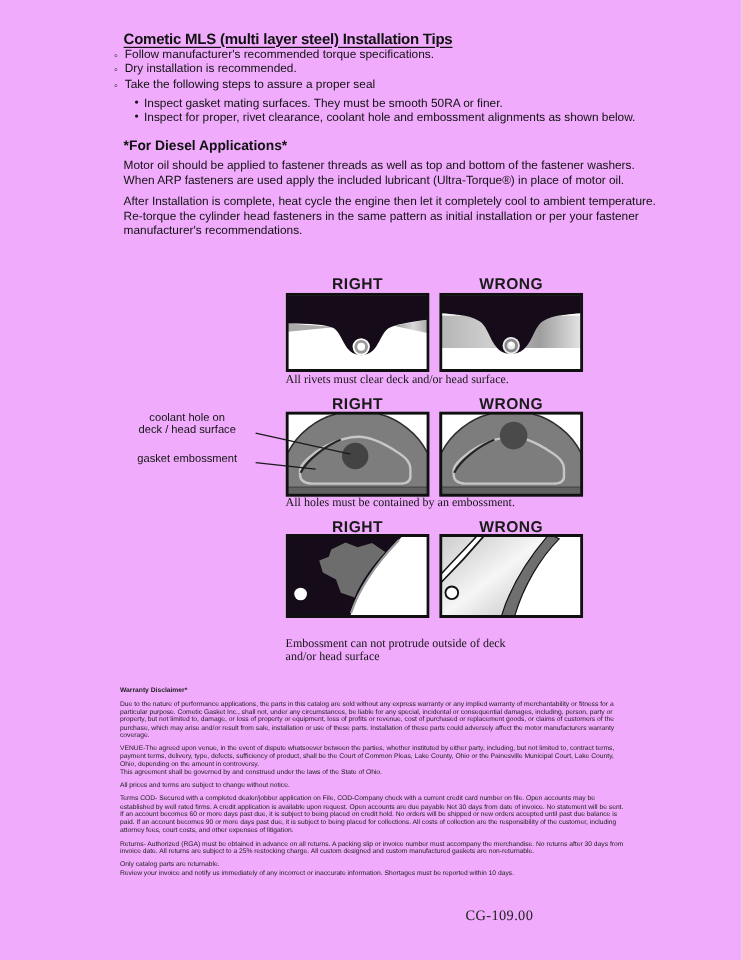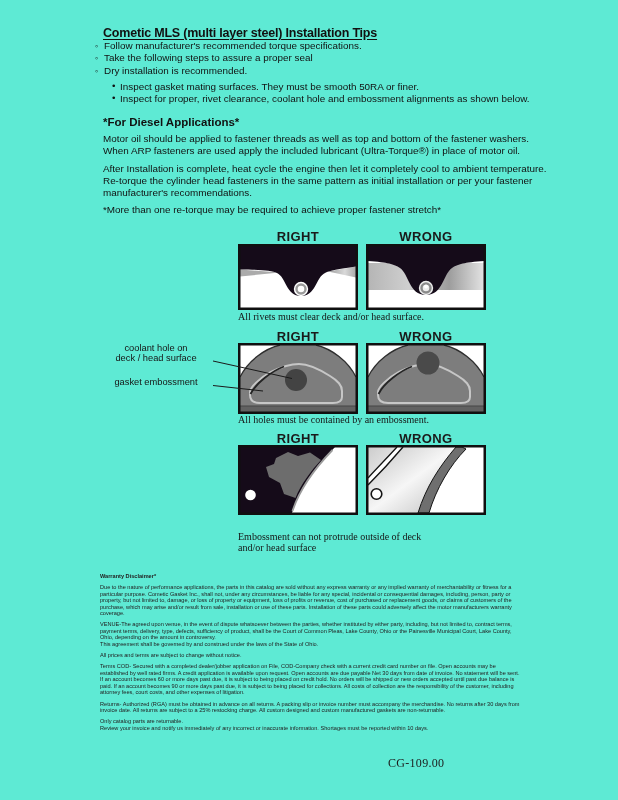--- a/index.html
+++ b/index.html
@@ -1,17 +1,17 @@
 <!DOCTYPE html>
 <html><head>
 <meta charset="utf-8">
 <style>
   html,body{margin:0;padding:0;background:#e8e8e8;}
   #page{
-    position:relative;width:618px;height:800px;background:#5eead4;
+    position:relative;width:618px;height:800px;background:#f0abfc;
     font-family:"Liberation Sans",sans-serif;color:#111;overflow:hidden;
     margin:0 auto;
   }
   .abs{position:absolute;}
   
   .title{left:103px;top:26px;font-size:12.5px;font-weight:bold;letter-spacing:-0.2px;
          text-decoration:underline;text-underline-offset:2px;white-space:nowrap;}
   .tips{left:95px;top:40px;width:450px;font-size:9.9px;line-height:12.3px;}
   .tip-item{position:relative;padding-left:9px;}
   .tip-item::before{content:"◦";position:absolute;left:0;top:0;font-size:9px;}
@@ -37,32 +37,31 @@
 </style>
 </head>
 <body>
 
 <div id="page">
 
   <div class="abs title">Cometic MLS (multi layer steel) Installation Tips</div>
 
   <div class="abs tips">
     <div class="tip-item">Follow manufacturer's recommended torque specifications.</div>
+    <div class="tip-item">Dry installation is recommended.</div>
     <div class="tip-item">Take the following steps to assure a proper seal</div>
-    <div class="tip-item">Dry installation is recommended.</div>
   </div>
   <div class="abs subtips">
     <div class="subtip-item">Inspect gasket mating surfaces.  They must be smooth 50RA or finer.</div>
     <div class="subtip-item">Inspect for proper, rivet clearance, coolant hole and embossment alignments as shown below.</div>
   </div>
 
   <div class="abs diesel-heading">*For Diesel Applications*</div>
   <div class="abs bodypara p1">Motor oil should be applied to fastener threads as well as top and bottom of the fastener washers. When ARP fasteners are used apply the included lubricant (Ultra-Torque®) in place of motor oil.</div>
   <div class="abs bodypara p2">After Installation is complete, heat cycle the engine then let it completely cool to ambient temperature. Re-torque the cylinder head fasteners in the same pattern as initial installation or per your fastener manufacturer's recommendations.</div>
-  <div class="abs bodypara pnote">*More than one re-torque may be required to achieve proper fastener stretch*</div>
 
   <div class="abs dg-header" style="left:238px;top:229px;">RIGHT</div>
   <div class="abs dg-header" style="left:366px;top:229px;">WRONG</div>
 
   <div class="abs dg-box" style="left:238px;top:244px;">
     <svg viewBox="0 0 120 66" width="120" height="66">
       <defs>
         <linearGradient id="silverR1" x1="0" y1="0" x2="1" y2="0">
           <stop offset="0" stop-color="#9a9a9a"></stop>
             <stop offset="0.6" stop-color="#d9d9d9"></stop>

